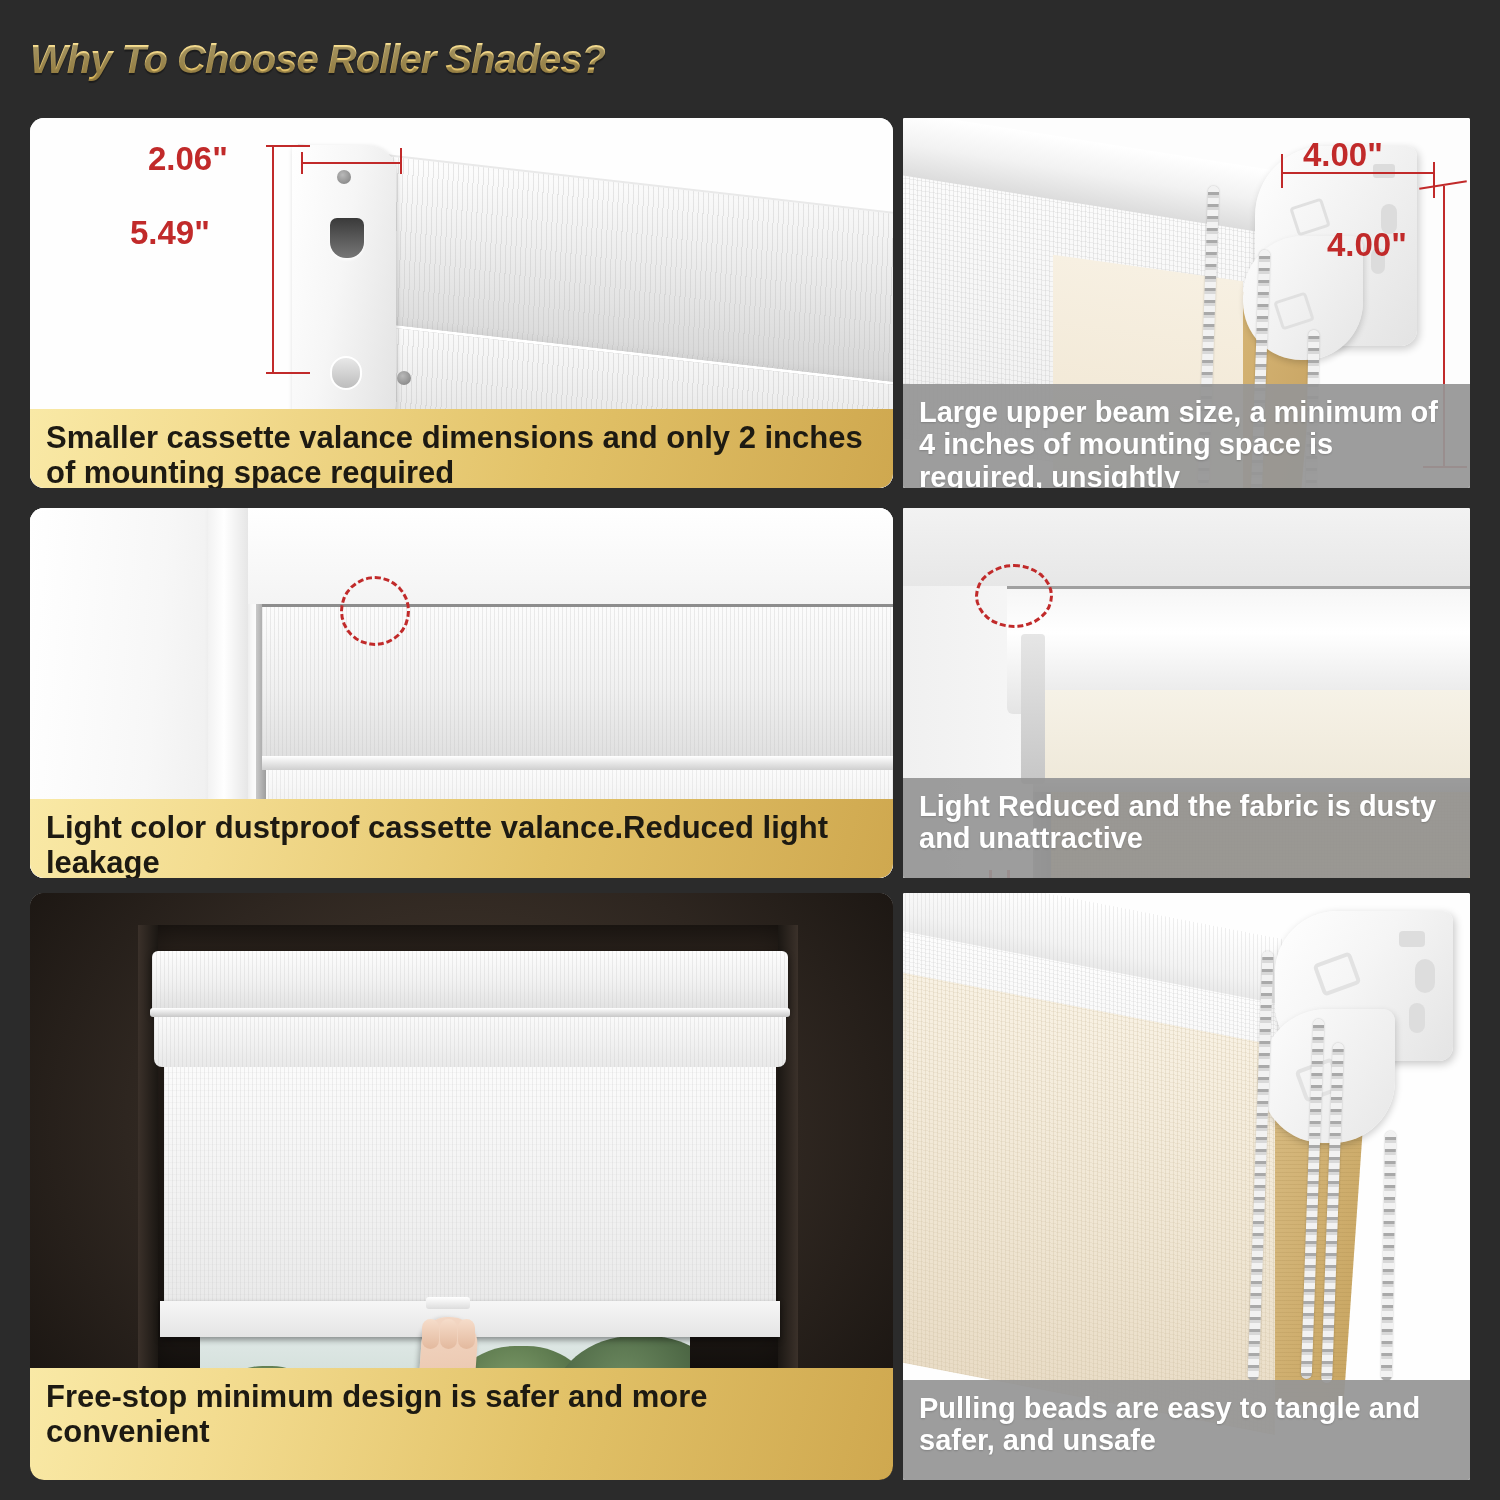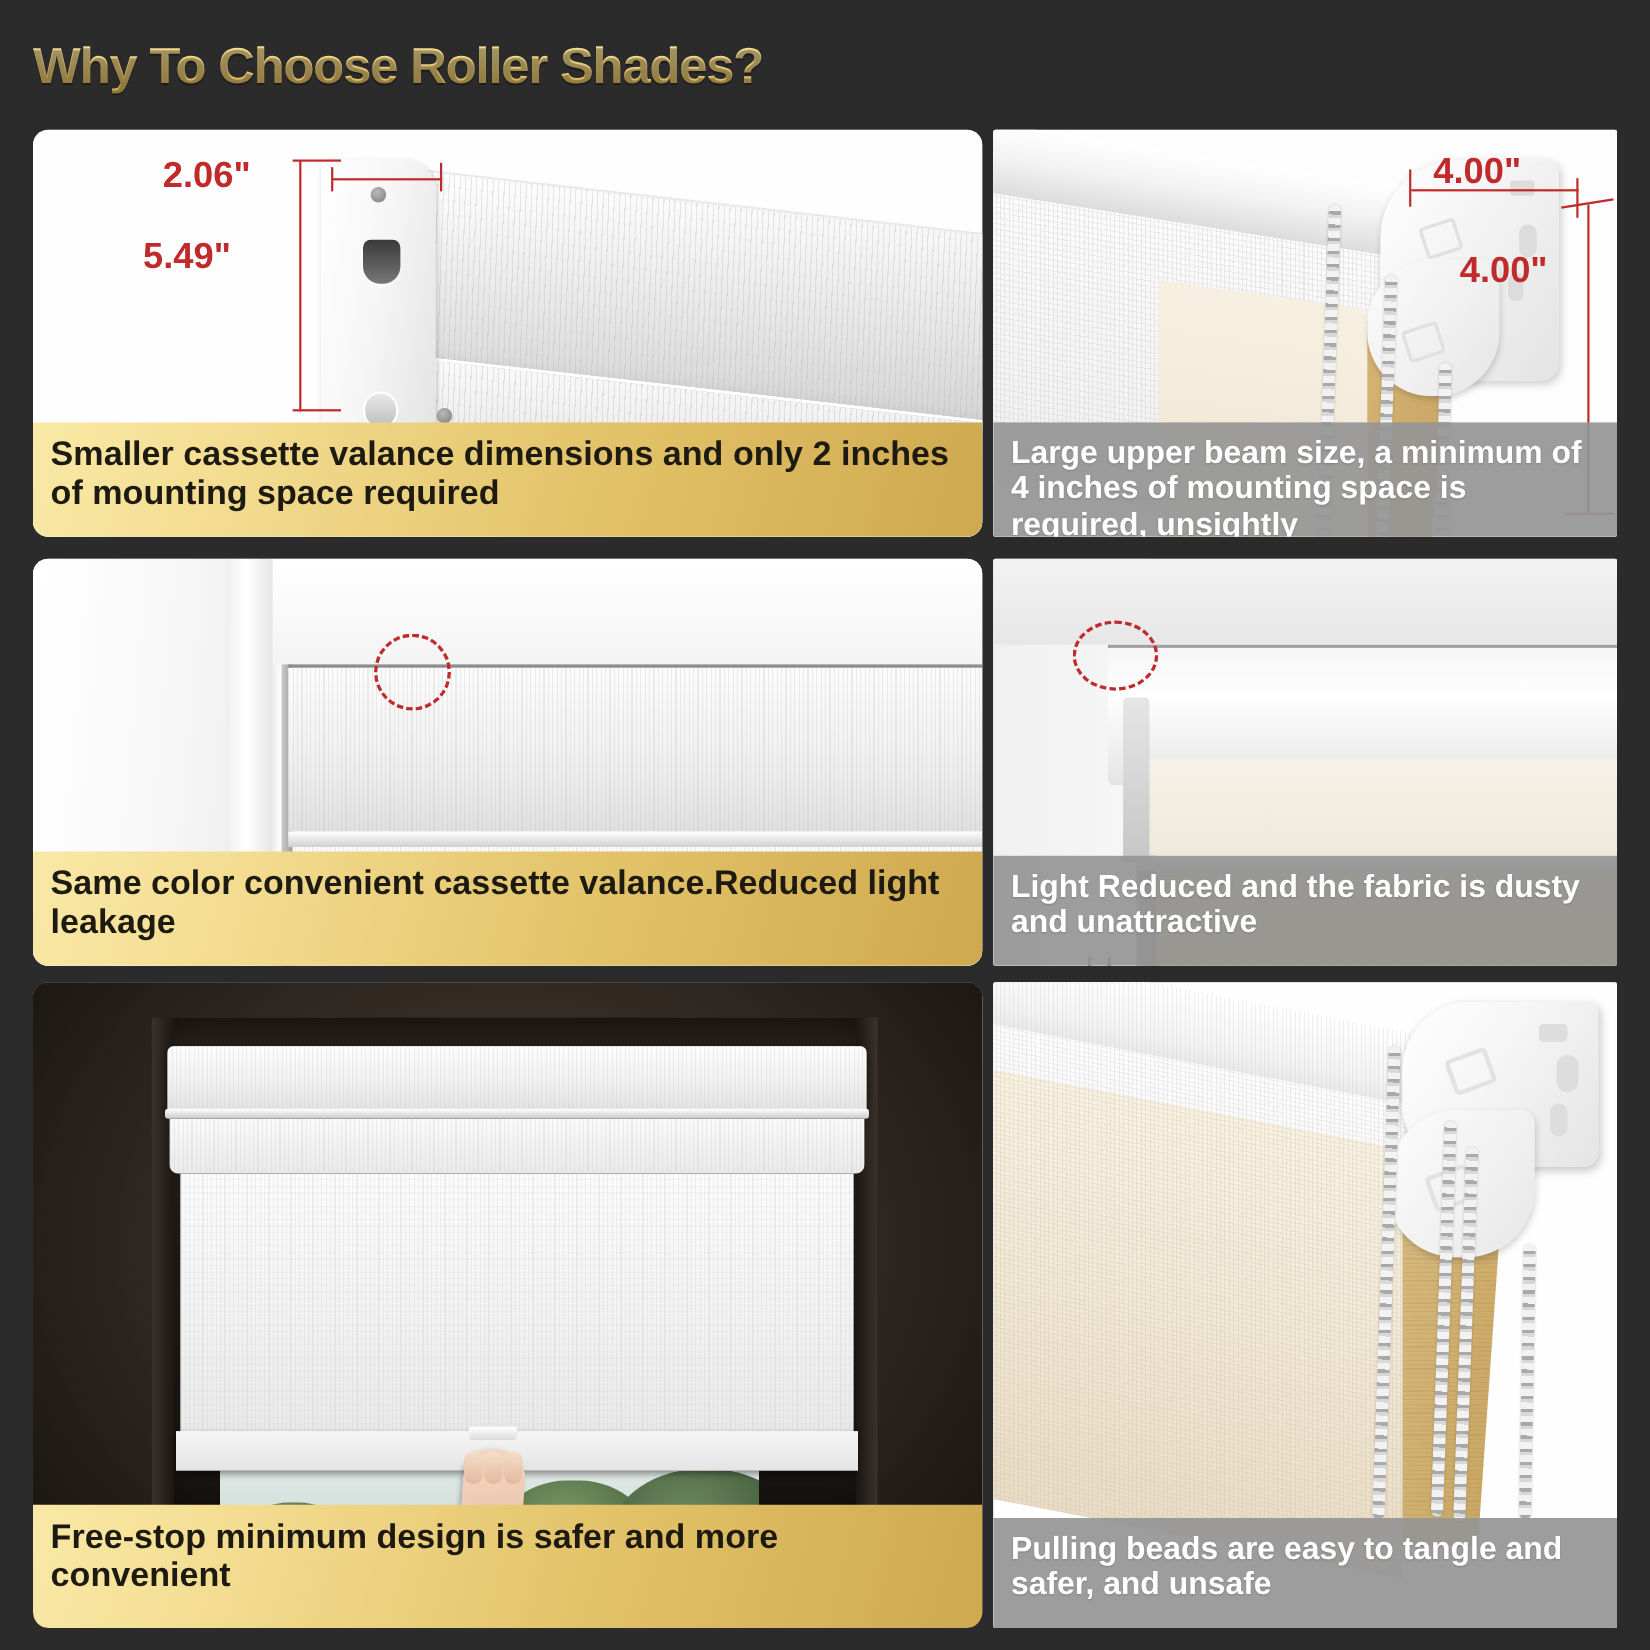--- a/index.html
+++ b/index.html
@@ -7,26 +7,27 @@
   body {
     background:#2b2b2b;
     font-family:"Liberation Sans", sans-serif;
     overflow:hidden;
     position:relative;
   }
 
   
   .title-bar { position:absolute; left:30px; top:18px; width:1100px; height:82px; }
   .title-text{
-    font-size:46px; font-weight:bold; letter-spacing:-1px; line-height:82px;
+    font-size:40px; font-weight:bold; letter-spacing:-1px; line-height:82px;
     background:linear-gradient(180deg,#fbeaa8 0%,#f7dd8e 38%,#e0bc60 72%,#caa244 100%);
     -webkit-background-clip:text; background-clip:text; color:transparent;
     -webkit-text-fill-color:transparent;
     text-shadow:0 2px 1px rgba(0,0,0,.35);
     white-space:nowrap;
+    font-style:italic;
   }
 
   
   .grid { position:absolute; left:0; top:0; width:1500px; height:1500px; }
   .panel { position:absolute; overflow:hidden; background:#fff; }
   .panel.good { border-radius:14px; }
   .panel.bad  { border-radius:2px; }
 
   .r1 { top:118px; height:370px; }
   .r2 { top:508px; height:370px; }
@@ -34,21 +35,21 @@
   .colL { left:30px; width:863px; }
   .colR { left:903px; width:567px; }
 
   .scene { position:absolute; inset:0; }
 
   
   .cap { position:absolute; left:0; bottom:0; width:100%; padding:12px 14px 14px 16px;
          font-weight:bold; line-height:1.12; }
   .cap.gold {
     background:linear-gradient(105deg,#f9e9a6 0%,#f3dc90 22%,#e2c268 60%,#cfa84f 100%);
-    color:#1d1a12; font-size:31px; height:104px;
+    color:#1d1a12; font-size:31px; height:79px;
     border-bottom-left-radius:14px; border-bottom-right-radius:14px;
   }
   .cap.gray { background:rgba(150,150,150,.93); color:#fff; font-size:29px; height:100px;
               text-shadow:0 1px 2px rgba(0,0,0,.18); }
   .cap.gold.tall { height:112px; font-size:31px; }
   .cap.gray.tall { height:104px; }
 
   
   .s1 { background:#fefefe; }
   .s1 .vbar {
@@ -411,21 +412,21 @@
       <div class="frame-edge"></div>
       <div class="head"></div>
       <div class="gapcol"></div>
       <div class="valance"></div>
       <div class="lip"></div>
       <div class="shade"></div>
       <div class="shade-line"></div>
       <div class="dashcircle dc"></div>
 
     </div>
-    <div class="cap gold">Same color convenient cassette valance.Reduced light leakage</div>
+    <div class="cap gold">Light color dustproof cassette valance.Reduced light leakage</div>
   </div>
 
   <div class="panel bad r2 colR">
     <div class="scene s4">
       <div class="wallL"></div>
       <div class="topw"></div>
       <div class="gapdark"></div>
       <div class="beam"></div>
       <div class="beamband"></div>
       <div class="metalbar"></div>

